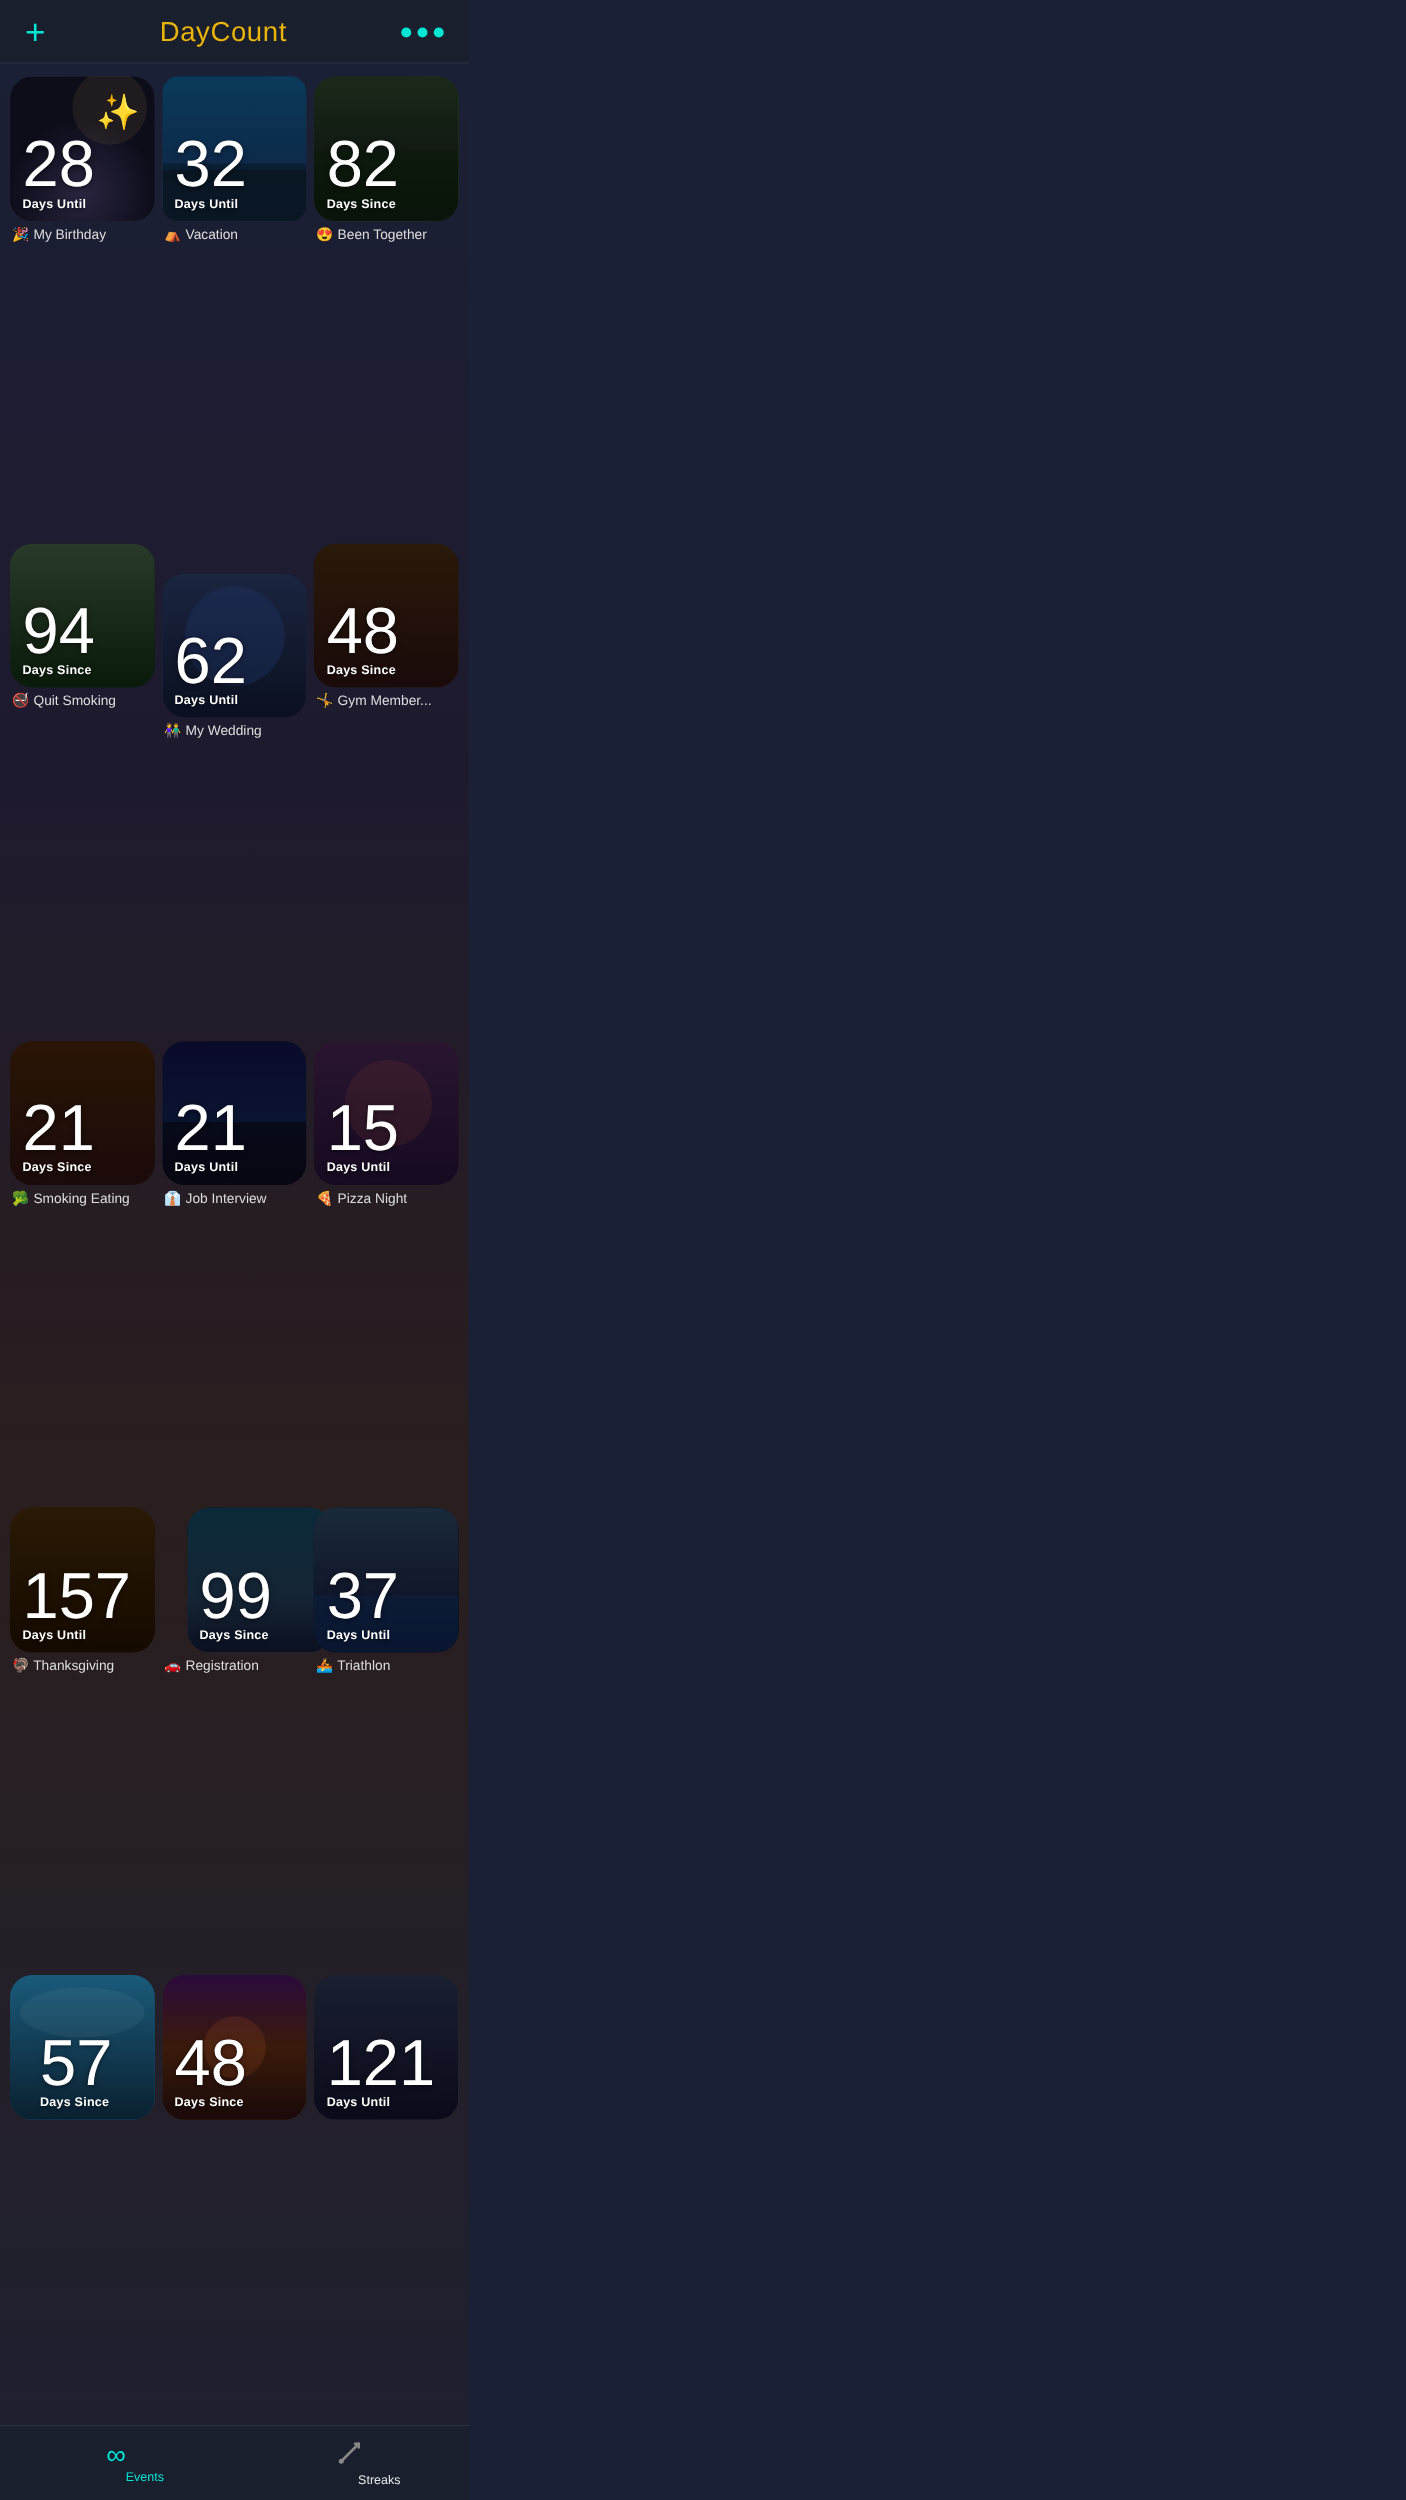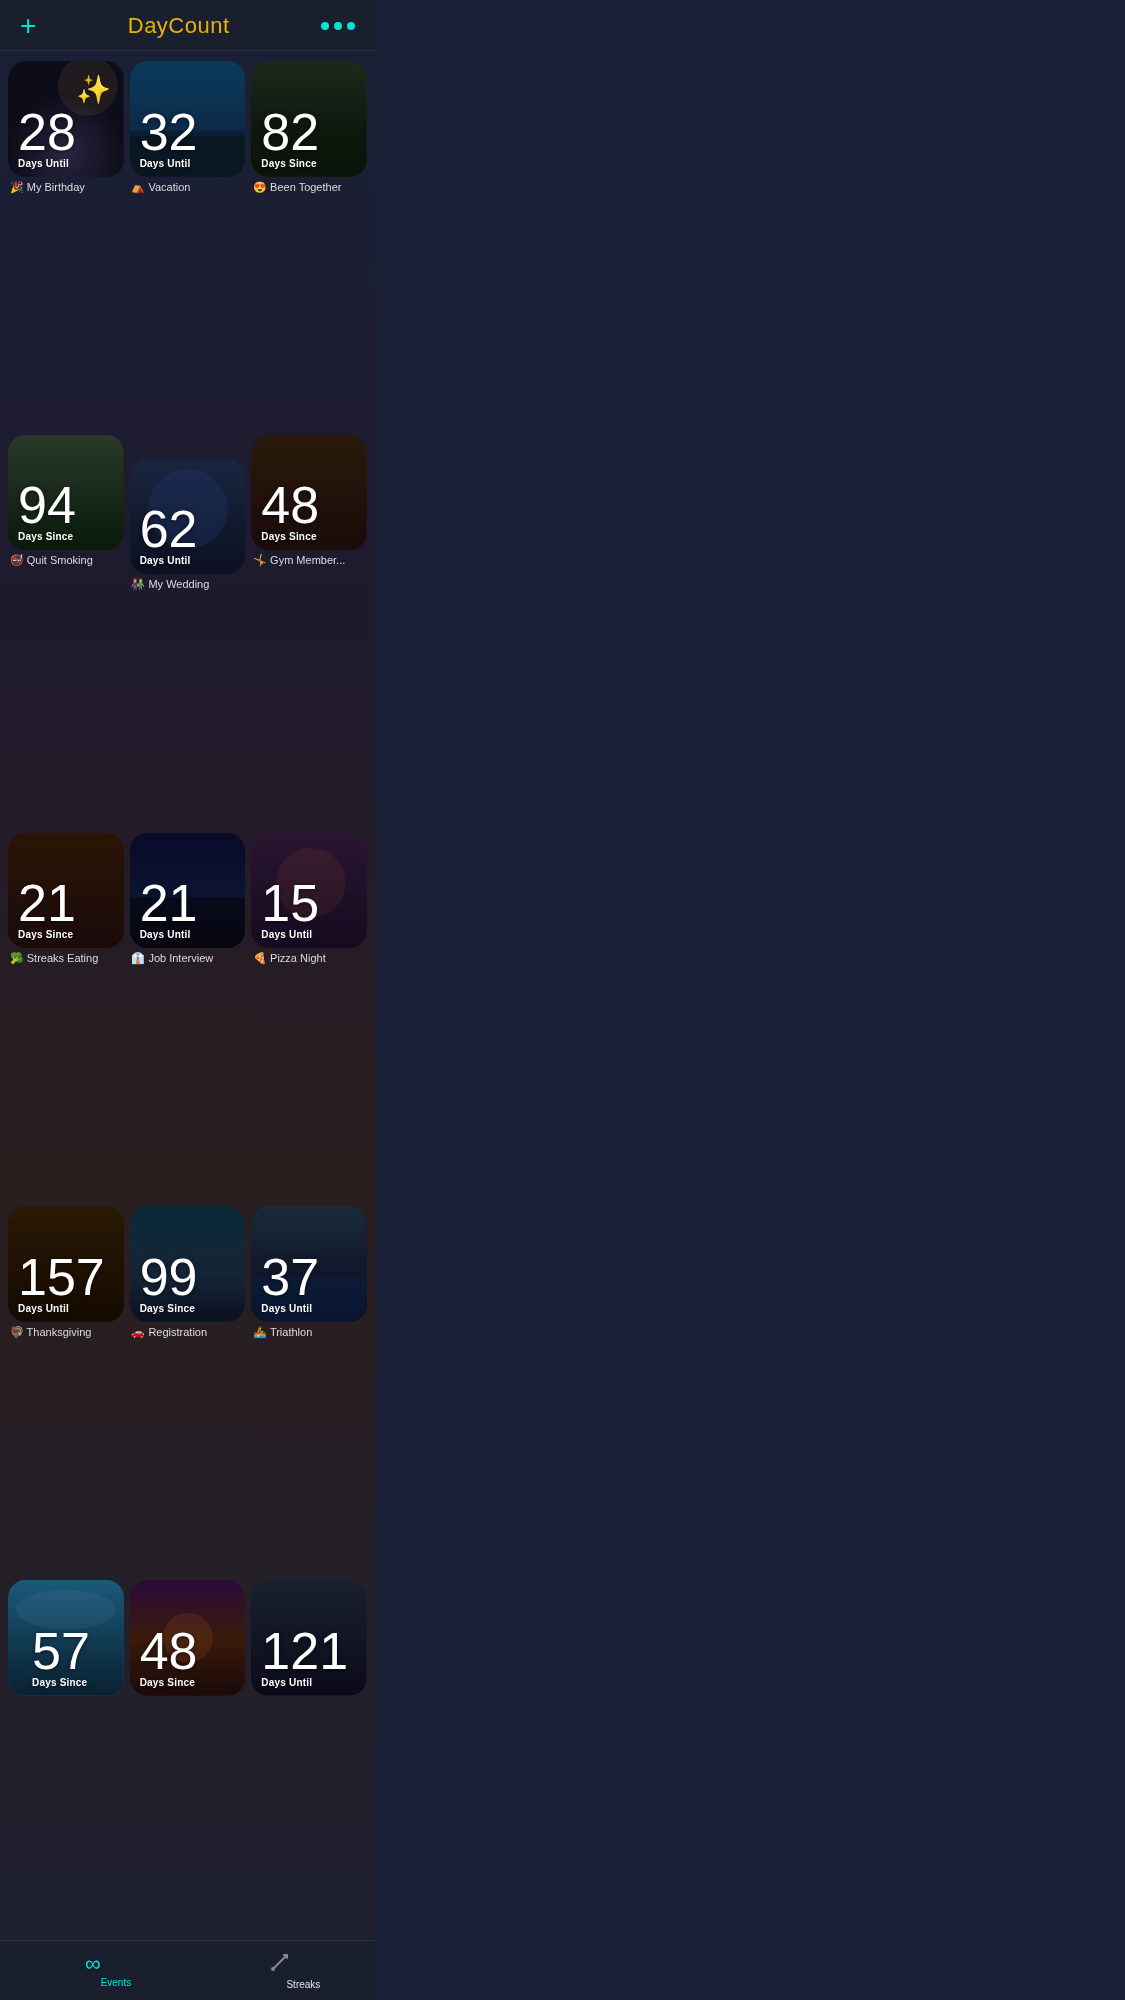--- a/index.html
+++ b/index.html
@@ -111,20 +111,21 @@
       color: #ddd;
       padding-left: 2px;
     }
 
     
     .bg-birthday {
       background: linear-gradient(160deg, #2a2a3a 0%, #1a1a2a 100%);
     }
     .bg-vacation {
       background: linear-gradient(160deg, #0a2a4a 0%, #0d3a5a 50%, #1a2a3a 100%);
+      border-radius: 13px;
     }
     .bg-together {
       background: linear-gradient(160deg, #1a2a1a 0%, #2a3a1a 100%);
     }
     .bg-smoking {
       background: linear-gradient(160deg, #1a2a1a 0%, #0a1a0a 100%);
     }
     .bg-wedding {
       background: linear-gradient(160deg, #0a1a3a 0%, #152a4a 50%, #1a2030 100%);
       margin-top: 24px;
@@ -139,20 +140,21 @@
       background: linear-gradient(160deg, #0a0a2a 0%, #0a1a3a 50%, #1a1a1a 100%);
     }
     .bg-pizza {
       background: linear-gradient(160deg, #2a1a2a 0%, #1a1020 100%);
     }
     .bg-thanksgiving {
       background: linear-gradient(160deg, #2a1a0a 0%, #1a0a0a 100%);
     }
     .bg-registration {
       background: linear-gradient(160deg, #0a1a2a 0%, #1a2a3a 100%);
+      margin-left: 20px;
     }
     .bg-triathlon {
       background: linear-gradient(160deg, #0a1a2a 0%, #0a0a1a 100%);
     }
     .bg-sky {
       background: linear-gradient(160deg, #0a3a5a 0%, #1a4a6a 100%);
       padding-left: 24px;
     }
     .bg-sunset {
       background: linear-gradient(160deg, #2a1a2a 0%, #3a1a0a 100%);
@@ -356,21 +358,21 @@
                 <stop offset="0%" stop-color="#2a1505"></stop>
                 <stop offset="100%" stop-color="#1a0a0a"></stop>
               </linearGradient>
             </defs>
             <rect width="116" height="116" fill="url(#bge)"></rect>
           </svg>
         </div>
         <div class="card-number">21</div>
         <div class="card-label">Days Since</div>
       </div>
-      <div class="card-title">🥦 Streaks Eating</div>
+      <div class="card-title">🥦 Smoking Eating</div>
     </div>
     <div class="card-wrapper">
       <div class="card bg-interview">
         <div class="card-bg">
           <svg viewBox="0 0 116 116" preserveAspectRatio="xMidYMid slice">
             <defs>
               <linearGradient id="bgi" x1="0" y1="0" x2="0" y2="1">
                 <stop offset="0%" stop-color="#0a0a2a"></stop>
                 <stop offset="60%" stop-color="#0a1530"></stop>
                 <stop offset="100%" stop-color="#0a0a15"></stop>

